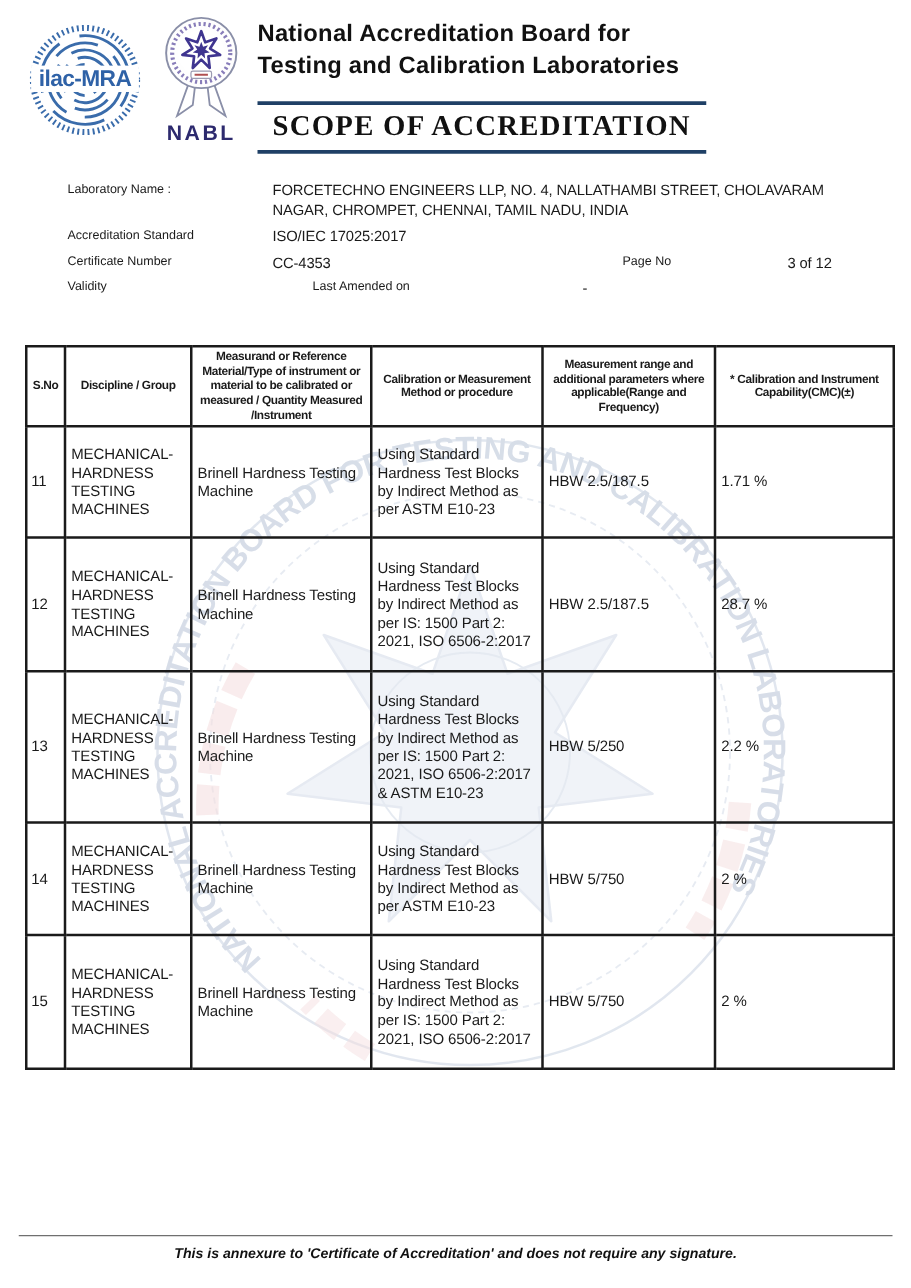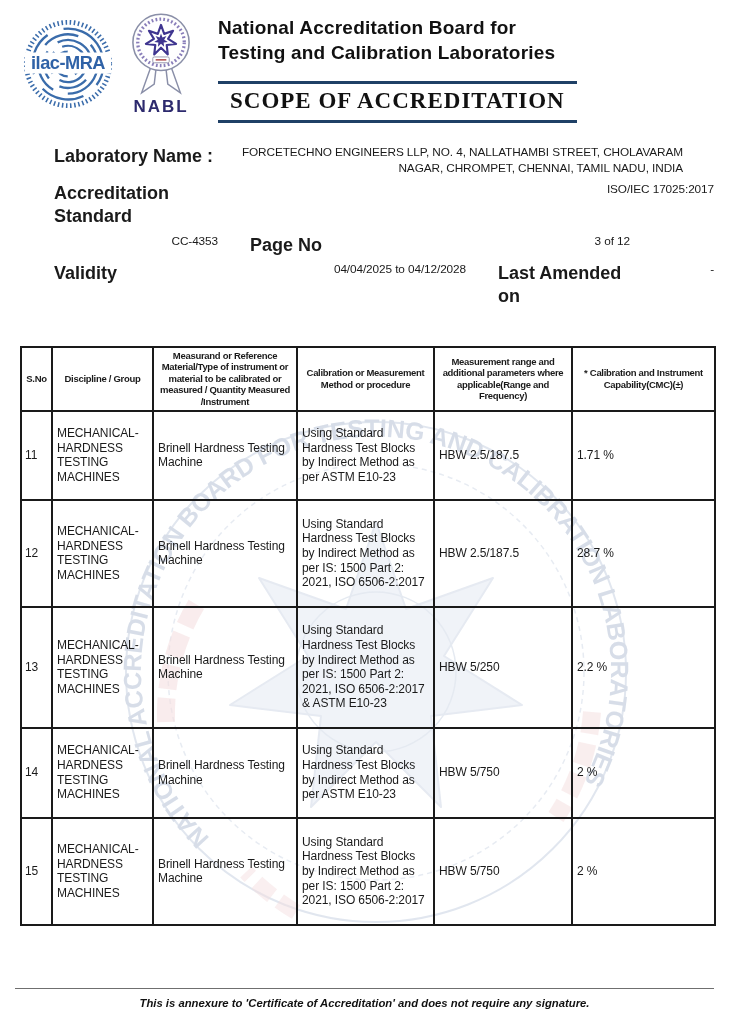--- a/index.html
+++ b/index.html
@@ -4,31 +4,31 @@
 <style>
   html,body{margin:0;padding:0;background:#e9e9e9;}
   .page{position:relative;width:729px;height:1030px;background:#ffffff;overflow:hidden;
         font-family:"Liberation Sans",sans-serif;color:#1a1a1a;margin:0 auto;}
   
   .hdr{display:flex;align-items:flex-start;padding:10px 15px 0 22px;}
   .logos{display:flex;gap:14px;flex:0 0 auto;align-items:center;}
   .ilac-wrap{width:92px;height:92px;}
   .nabl-wrap{display:flex;flex-direction:column;align-items:center;width:66px;margin-top:1px;}
   .nabl-name{font-weight:bold;color:#2d2a6e;font-size:17px;letter-spacing:2px;margin-top:-2px;}
-  .org{margin-left:24px;padding-top:5px;}
+  .org{margin-left:12px;padding-top:5px;}
   .org-line{font-size:19px;font-weight:bold;line-height:1.32;letter-spacing:0.2px;color:#111;}
   .scope-box{display:inline-block;margin-top:16px;border-top:3px solid #1f4066;border-bottom:3px solid #1f4066;
              padding:4px 12px 6px;font-family:"Liberation Serif",serif;font-size:23px;font-weight:bold;
              letter-spacing:1px;color:#111;}
   
   .info{margin:22px 15px 0 22px;}
   .info-row{display:grid;grid-template-columns:196px 248px 164px 1fr;margin-bottom:5px;align-items:start;}
   .info-row.two-col{grid-template-columns:196px 1fr;}
-  .info-label{font-weight:bold;font-size:18px;line-height:1.3;padding-left:32px;}
-  .info-value{font-size:11.8px;line-height:1.34;letter-spacing:-0.1px;text-align:right;}
+  .info-label{font-weight:normal;font-size:10px;line-height:1.3;padding-left:32px;}
+  .info-value{font-size:11.8px;line-height:1.34;letter-spacing:-0.1px;}
   .lab-value{max-width:465px;}
   
   .tbl-wrap{position:relative;margin:37px 15px 0 20px;}
   .wm{position:absolute;left:76px;top:46px;width:560px;height:560px;pointer-events:none;z-index:0;}
   table{border-collapse:collapse;table-layout:fixed;width:694px;position:relative;z-index:1;background:transparent;}
   th,td{border:2px solid #1a1a1a;overflow:hidden;}
   th{font-size:9.5px;font-weight:bold;text-align:center;vertical-align:middle;padding:2px 2px;
      line-height:1.22;letter-spacing:-0.3px;}
   td{font-size:12px;vertical-align:middle;padding:2px 4px;line-height:1.22;letter-spacing:-0.1px;margin-top:16px;}
   td.c-sno{padding-left:3px;}
@@ -82,27 +82,27 @@
   <div class="info">
     <div class="info-row two-col">
       <div class="info-label">Laboratory Name :</div>
       <div class="info-value lab-value">FORCETECHNO ENGINEERS LLP, NO. 4, NALLATHAMBI STREET, CHOLAVARAM NAGAR, CHROMPET, CHENNAI, TAMIL NADU, INDIA</div>
     </div>
     <div class="info-row two-col">
       <div class="info-label">Accreditation Standard</div>
       <div class="info-value">ISO/IEC 17025:2017</div>
     </div>
     <div class="info-row">
+      <div class="info-label">Certificate Number</div>
       <div class="info-value">CC-4353</div>
       <div class="info-label">Page No</div>
       <div class="info-value">3 of 12</div>
     </div>
     <div class="info-row">
       <div class="info-label">Validity</div>
-      <div class="info-value">04/04/2025 to 04/12/2028</div>
       <div class="info-label">Last Amended on</div>
       <div class="info-value">-</div>
     </div>
   </div>
 
   <div class="tbl-wrap">
     <svg class="wm" viewBox="0 0 560 560">
       <g opacity="0.55">
         <circle cx="280" cy="280" r="250" fill="none" stroke="#c9d3e2" stroke-width="2"></circle>
         <circle cx="280" cy="280" r="208" fill="none" stroke="#d4dce8" stroke-width="1.5" stroke-dasharray="5 4"></circle>

